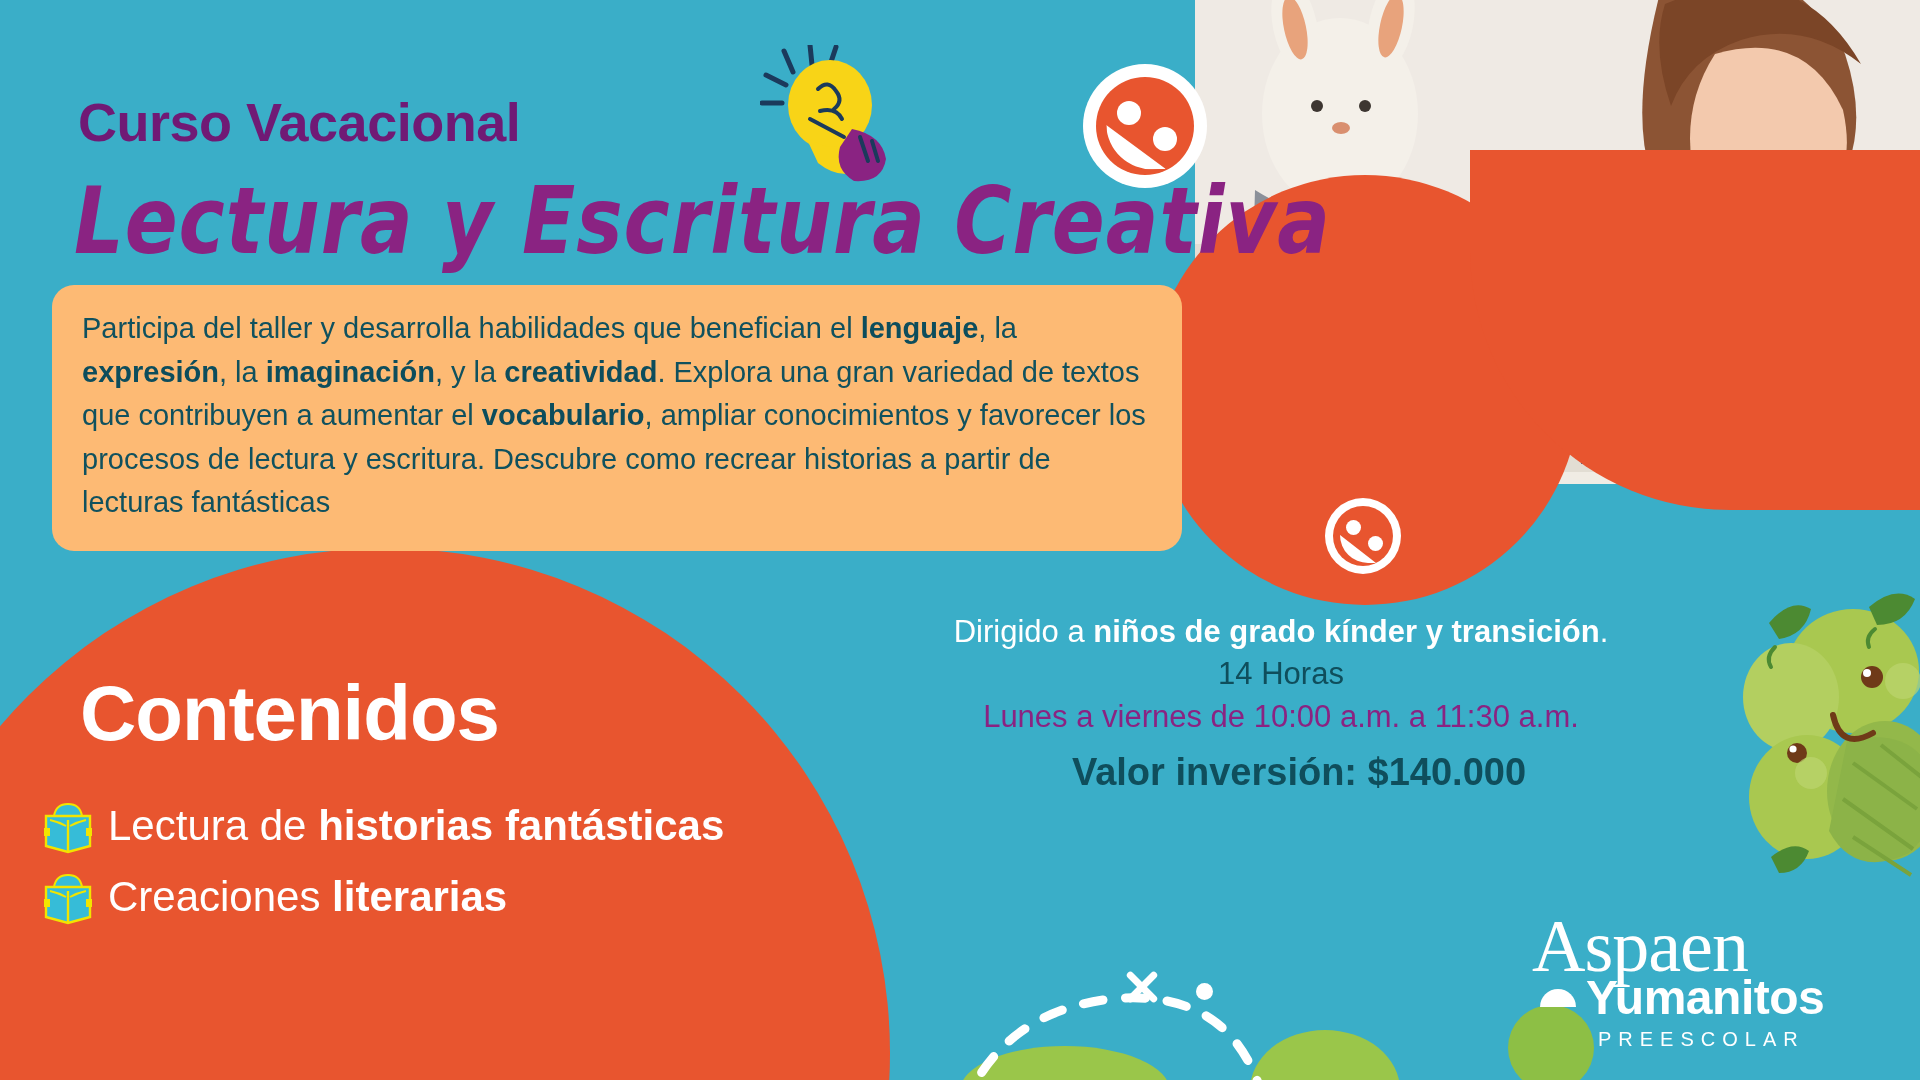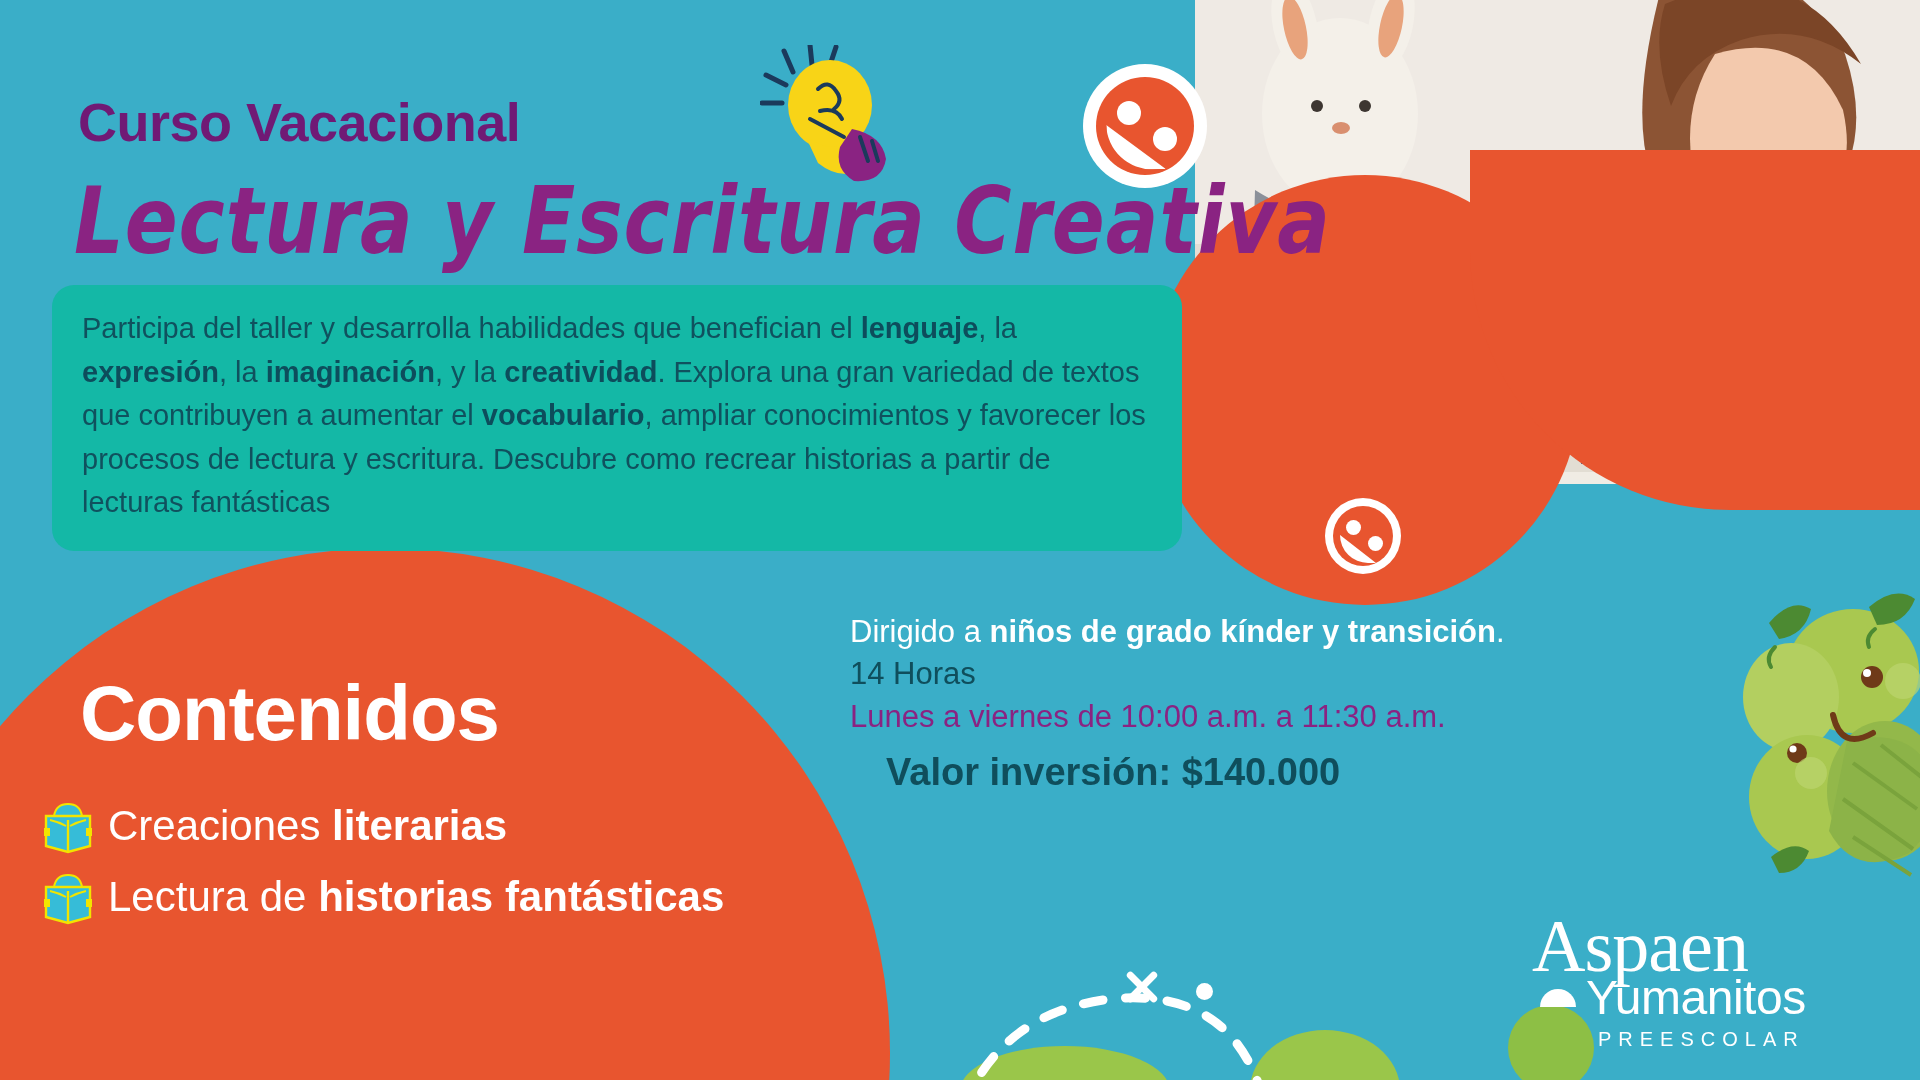--- a/index.html
+++ b/index.html
@@ -61,48 +61,48 @@
           letter-spacing:-.5px;font-family:"Liberation Sans",sans-serif;line-height:1;}
   .headline{position:absolute;left:74px;top:175px;color:#8a2382;font-size:78px;font-weight:700;
           line-height:1;font-family:"DejaVu Sans",sans-serif;font-style:italic;letter-spacing:1px;
           transform:scaleY(1.18);transform-origin:left top;white-space:nowrap;}
 
   
   .bulb{position:absolute;left:760px;top:45px;width:150px;height:140px;}
 
   
   .callout{position:absolute;left:52px;top:285px;width:1130px;
-        background:#14b8a6;border-radius:22px;padding:22px 28px 26px 30px;box-sizing:border-box;}
+        background:#fdba74;border-radius:22px;padding:22px 28px 26px 30px;box-sizing:border-box;}
   .callout p{margin:0;color:#10515e;font-size:29px;line-height:1.50;
         font-family:"Liberation Sans",sans-serif;font-weight:400;}
   .callout b{font-weight:700;color:#0d4d5c;}
 
   
   .contenidos-title{position:absolute;left:80px;top:674px;color:#fff;font-size:78px;
         font-weight:700;letter-spacing:-1px;line-height:1;}
   .content-list{position:absolute;left:42px;top:795px;width:860px;}
   .content-item{display:flex;align-items:center;gap:14px;margin-bottom:9px;height:62px;}
   .content-item .label{color:#fff;font-size:42px;font-weight:400;line-height:1;white-space:nowrap;}
   .content-item .label b{font-weight:700;}
   .book-icon{flex:0 0 auto;width:52px;height:56px;}
 
   
-  .info{position:absolute;left:850px;top:612px;width:920px;}
+  .info{position:absolute;left:821px;top:612px;width:920px;text-align:center;}
   .info .line{font-size:31px;line-height:1.30;color:#fff;white-space:nowrap;margin-bottom:2px;}
   .info .line b{font-weight:700;}
   .info .l-dark{color:#0f4e5c;font-weight:400;}
   .info .l-purple{color:#8a2382;}
   .price{margin-top:14px;margin-left:36px;color:#0f4e5c;font-size:38px;font-weight:700;white-space:nowrap;}
 
   
   .logo{position:absolute;left:1532px;top:912px;width:350px;color:#fff;}
   .logo .aspaen{font-family:"Liberation Serif",serif;font-size:74px;line-height:.92;letter-spacing:-1px;}
   .logo .row2{display:flex;align-items:center;gap:10px;margin-top:-6px;padding-left:8px;}
   .logo .halfdot{width:36px;height:18px;background:#fff;border-radius:36px 36px 0 0;}
-  .logo .yuman{font-size:48px;font-weight:400;letter-spacing:-.5px;line-height:1;}
+  .logo .yuman{font-size:48px;font-weight:700;letter-spacing:-.5px;line-height:1;}
   .logo .pre{text-align:left;font-size:20px;letter-spacing:7px;margin-top:6px;padding-left:66px;}
 
   
   .veggie{position:absolute;left:1735px;top:585px;width:195px;height:300px;}
 </style>
 </head>
 <body>
 
 <div class="poster">
 
@@ -245,32 +245,32 @@
   <div class="content-list">
     <div class="content-item">
       <svg class="book-icon" viewBox="0 0 52 56">
         <path d="M26 6 q-12 0 -14 12 l28 0 q-2 -12 -14 -12z" fill="#36bcd8" stroke="#f2e400" stroke-width="2"></path>
         <path d="M4 18 h44 v30 l-22 6 l-22 -6z" fill="#36bcd8" stroke="#f2e400" stroke-width="2.4"></path>
         <path d="M26 22 v32" stroke="#f2e400" stroke-width="2.4" fill="none"></path>
         <path d="M8 22 q9 2 16 6 M44 22 q-9 2 -16 6" stroke="#f2e400" stroke-width="2" fill="none"></path>
         <rect x="2" y="30" width="6" height="8" fill="#f2e400"></rect>
         <rect x="44" y="30" width="6" height="8" fill="#f2e400"></rect>
       </svg>
-      <div class="label">Creaciones <b>literarias</b></div>
+      <div class="label">Lectura de <b>historias fantásticas</b></div>
     </div>
     <div class="content-item">
       <svg class="book-icon" viewBox="0 0 52 56">
         <path d="M26 6 q-12 0 -14 12 l28 0 q-2 -12 -14 -12z" fill="#36bcd8" stroke="#f2e400" stroke-width="2"></path>
         <path d="M4 18 h44 v30 l-22 6 l-22 -6z" fill="#36bcd8" stroke="#f2e400" stroke-width="2.4"></path>
         <path d="M26 22 v32" stroke="#f2e400" stroke-width="2.4" fill="none"></path>
         <path d="M8 22 q9 2 16 6 M44 22 q-9 2 -16 6" stroke="#f2e400" stroke-width="2" fill="none"></path>
         <rect x="2" y="30" width="6" height="8" fill="#f2e400"></rect>
         <rect x="44" y="30" width="6" height="8" fill="#f2e400"></rect>
       </svg>
-      <div class="label">Lectura de <b>historias fantásticas</b></div>
+      <div class="label">Creaciones <b>literarias</b></div>
     </div>
   </div>
 
   <div class="info">
     <div class="line">Dirigido a <b>niños de grado kínder y transición</b>.</div>
     <div class="line l-dark">14 Horas</div>
     <div class="line l-purple">Lunes a viernes de 10:00 a.m. a 11:30 a.m.</div>
     <div class="price">Valor inversión: $140.000</div>
   </div>
 

